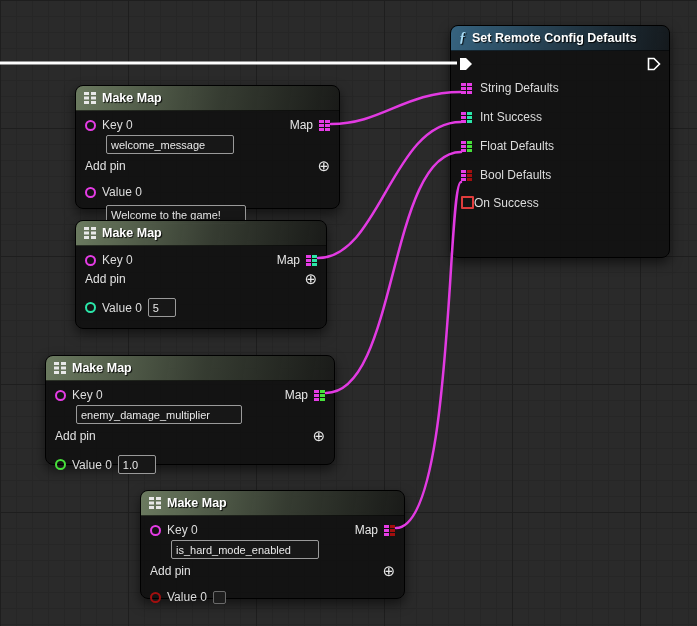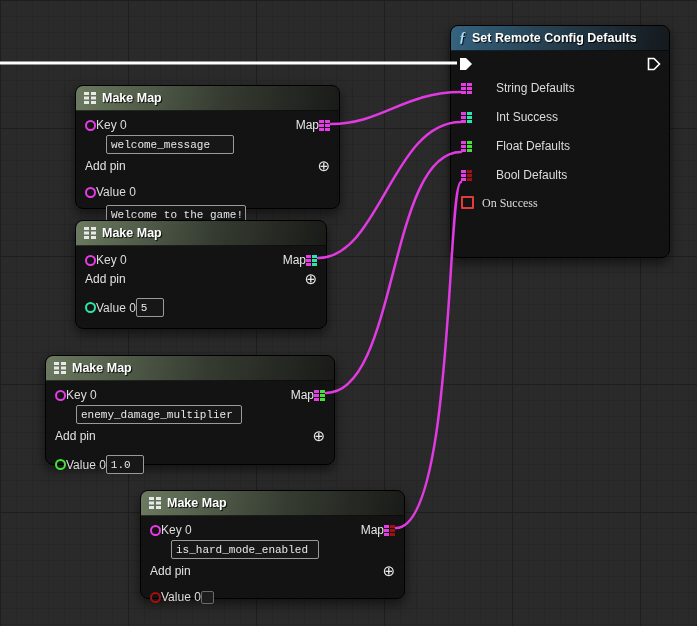--- a/index.html
+++ b/index.html
@@ -31,21 +31,21 @@
   .node-header{
     height:24px;border-radius:7px 7px 0 0;
     display:flex;align-items:center;gap:6px;padding:0 8px;
     font-weight:bold;font-size:12.5px;color:#fff;
     text-shadow:1px 1px 1px rgba(0,0,0,0.9);
     border-bottom:1px solid rgba(0,0,0,0.6);
     white-space:nowrap;
   }
   .header-green{background:linear-gradient(100deg, rgba(112,128,100,0.95), rgba(66,74,60,0.75) 55%, rgba(32,34,30,0.55));align-items:center;}
   .header-blue{background:linear-gradient(100deg, rgba(56,104,134,0.95), rgba(36,60,76,0.8) 60%, rgba(22,30,36,0.6));}
-  .row{display:flex;align-items:center;padding:0 9px;}
+  .row{display:flex;align-items:center;gap:6px;padding:0 9px;}
   .key-row{margin-top:7px;}
   .input-row{margin-top:3px;padding-left:30px;}
   .addpin-row{margin-top:5px;justify-content:space-between;color:#e2e2e2;}
   .value-row{margin-top:12px;}
   .flex1{flex:1;}
   .pin-circle{
     width:11px;height:11px;border-radius:50%;
     border:2px solid currentColor;box-sizing:border-box;flex:none;
     background:transparent;
   }
@@ -56,34 +56,34 @@
   .map-icon{
     display:grid;grid-template-columns:5px 5px;grid-auto-rows:3px;gap:1px;flex:none;
   }
   .map-icon span{display:block;}
   .bg-string{background:#e53ce5;}
   .bg-int{background:#2be6a9;}
   .bg-float{background:#47e03b;}
   .bg-bool{background:#a20f0f;}
   .text-input{
     background:#171717;border:1px solid #9a9a9a;border-radius:2px;
-    color:#e8e8e8;font-size:11px;font-family:Liberation Mono, monospace;
+    color:#e8e8e8;font-size:11px;font-family:Liberation Sans, sans-serif;
     height:15px;padding:1px 4px;outline:none;
   }
   .small-input{width:18px;}
   .med-input{width:28px;}
   .check-input{
     appearance:none;-webkit-appearance:none;width:13px;height:13px;
     background:#1d1d1d;border:1px solid #6a6a6a;border-radius:2px;margin:0;
   }
   .plus-icon{font-size:15px;line-height:14px;color:#e6e6e6;}
   .map-label{color:#e6e6e6;}
   .exec-row{display:flex;align-items:center;justify-content:space-between;padding:6px 8px 2px 8px;}
-  .pin-row{display:flex;align-items:center;gap:24px;padding:8px 10px 7px 10px;}
-  .delegate-row{display:flex;align-items:flex-start;gap:8px;padding:7px 10px 6px 10px;font-family:Liberation Serif, serif;}
+  .pin-row{display:flex;align-items:center;gap:8px;padding:8px 10px 7px 10px;}
+  .delegate-row{display:flex;align-items:flex-start;padding:7px 10px 6px 10px;}
   .delegate-square{
     width:9px;height:9px;border:2px solid #e03c3c;border-radius:1px;flex:none;background:transparent;
   }
   .fn-icon{
     font-family:"Liberation Serif",serif;font-style:italic;font-weight:bold;
     color:#a8dcf5;font-size:14px;
   }
   .wires{position:absolute;inset:0;z-index:3;pointer-events:none;}
   .grid-glyph{flex:none;display:block;}
 </style>

